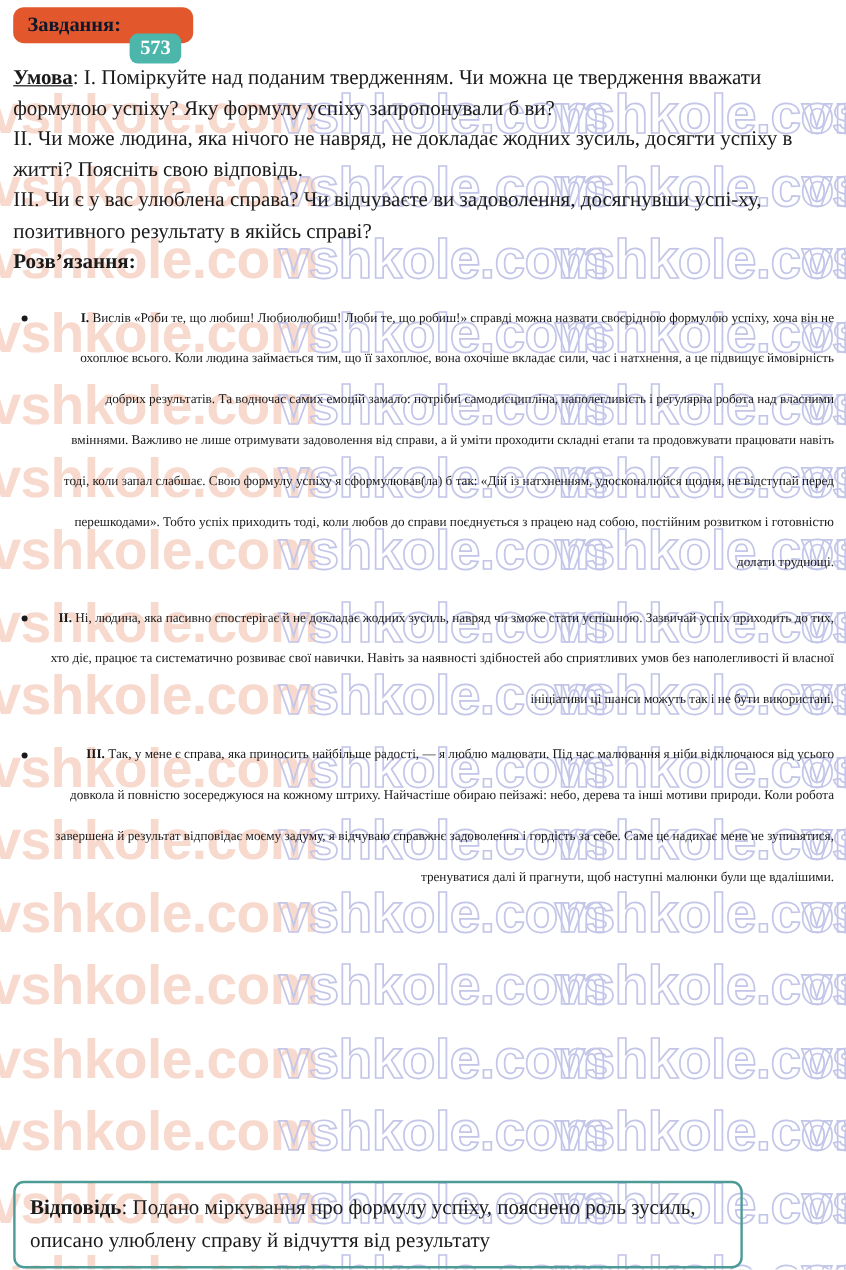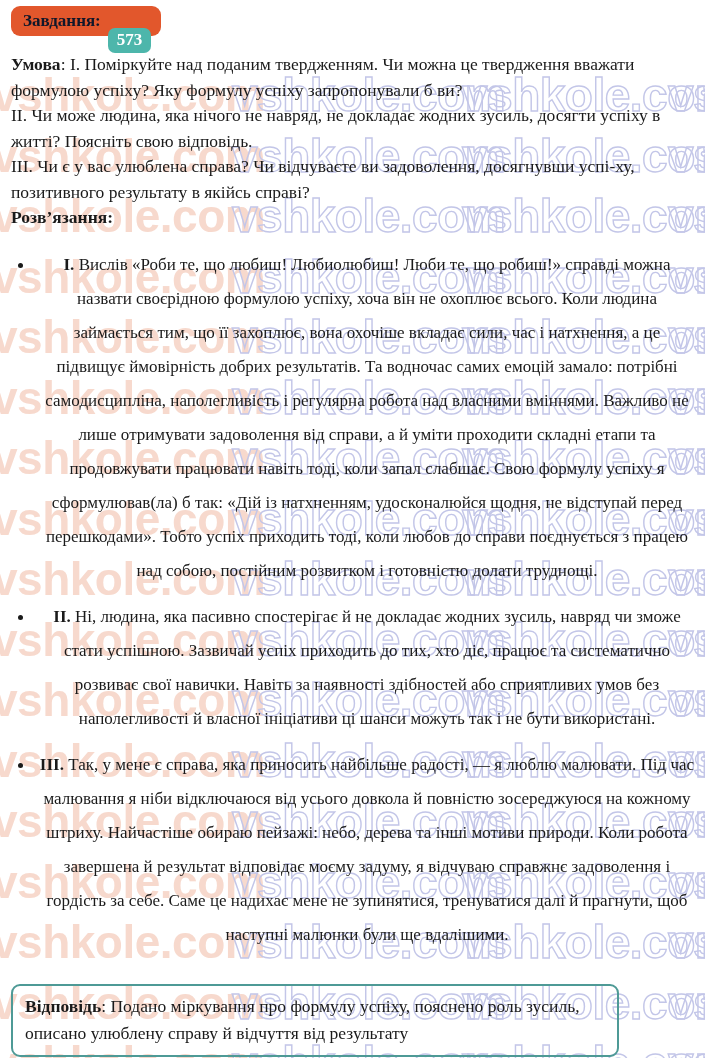--- a/index.html
+++ b/index.html
@@ -88,21 +88,21 @@
   
   .condition {
     position:absolute;
     left:11px;
     top:52px;
     width:684px;
     font-size:17.5px;
     line-height:25.5px;
     text-align:left;
   }
-  .condition .umova-lead { font-weight:700; }
+  .condition .umova-lead { font-weight:700;text-decoration:underline; }
   .condition p { margin:0; }
 
   
   .solution-heading {
     position:absolute;
     left:11px;
     top:207px;
     font-size:17.5px;
     font-weight:700;
   }
@@ -112,23 +112,23 @@
     position:absolute;
     left:11px;
     top:248px;
     width:684px;
     list-style:none;
   }
   .solution-list li {
     position:relative;
     padding-left:28px;
     margin-bottom:12px;
-    font-size:17px;
+    font-size:11px;
     line-height:34px;
-    text-align:center;
+    text-align:right;
   }
   .solution-list li::before {
     content:"";
     position:absolute;
     left:7px;
     top:15px;
     width:5px;
     height:5px;
     border-radius:50%;
     background:#1a1a1a;

